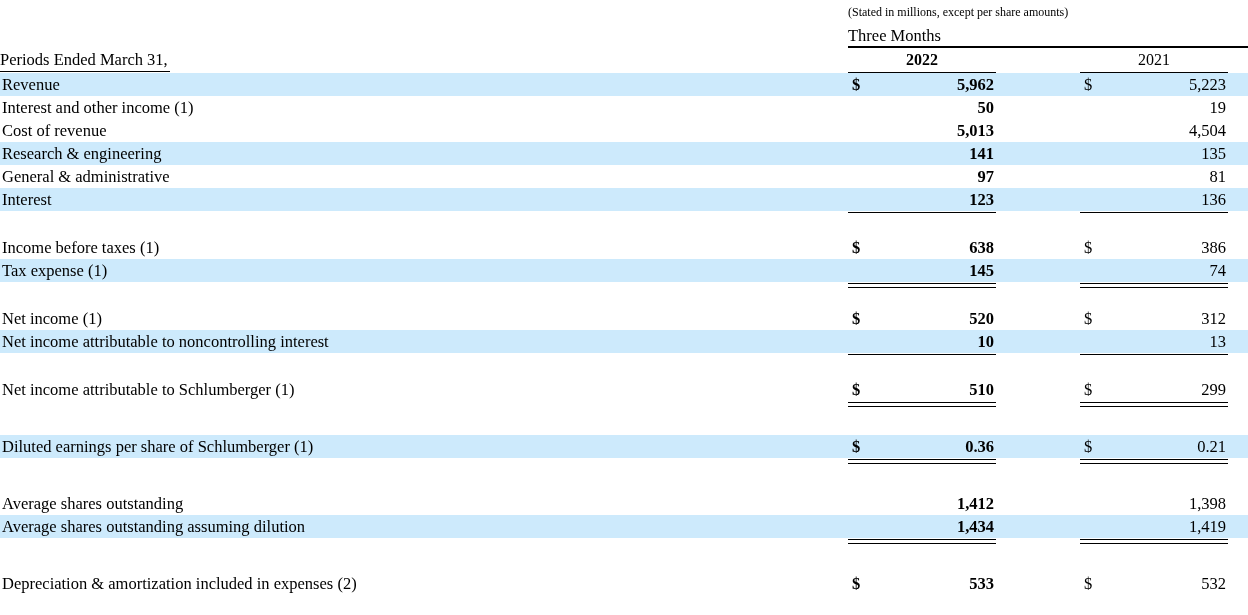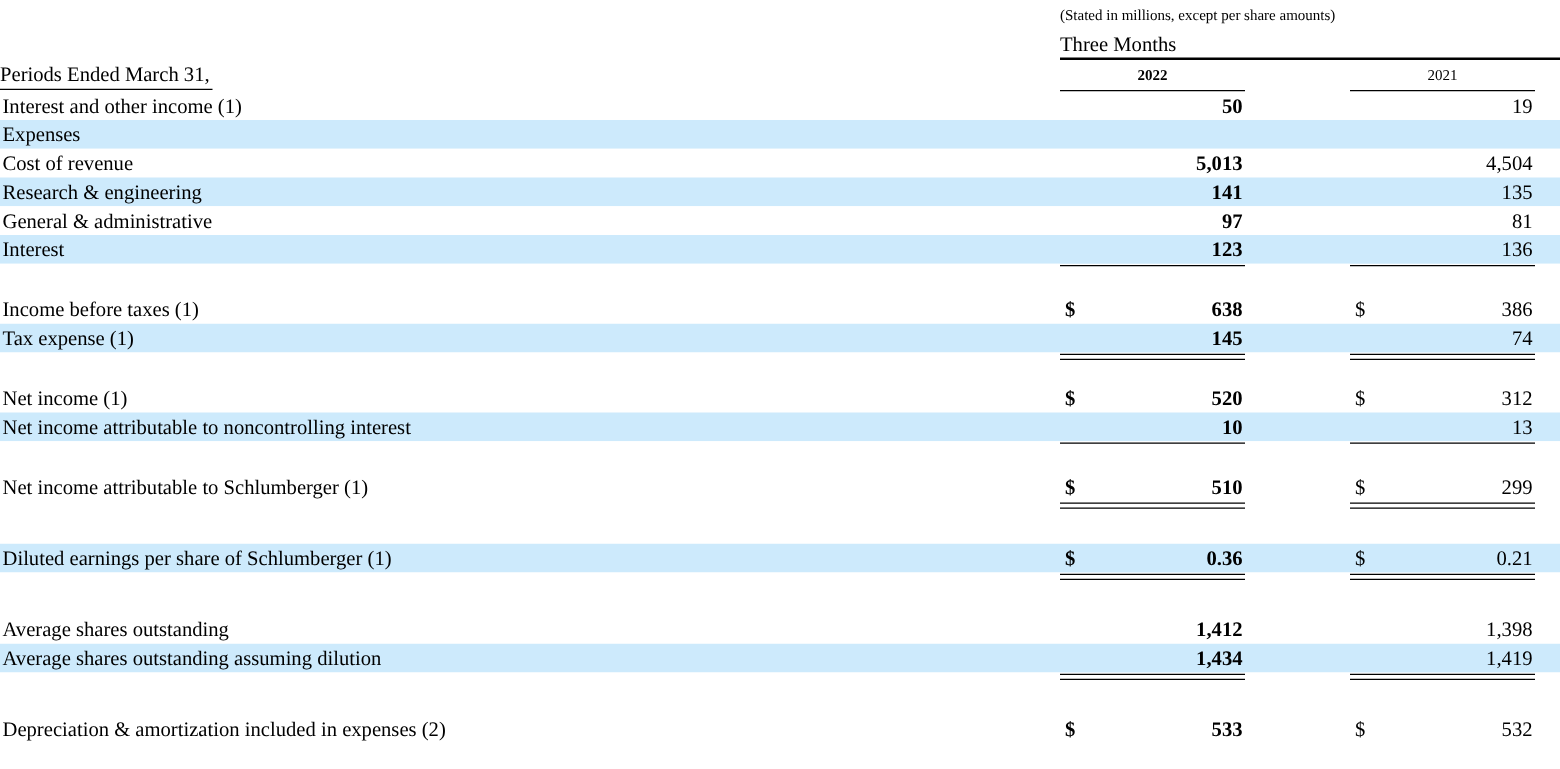--- a/index.html
+++ b/index.html
@@ -82,21 +82,21 @@
     font-size: 12px;
     line-height: 21px;
   }
   .hdr-three {
     font-size: 16.5px;
     line-height: 21px;
     margin-top: 48px;
   }
   .hdr-year {
     text-align: center;
-    font-size: 12px;
+    font-size: 16px;
     line-height: 22px;
     padding-bottom: 1px;
   }
   .hdr-year.bold { font-weight: bold; }
 
   .topline  { border-top: 2.2px solid #000; }
   .botline  { border-bottom: 1.6px solid #000; }
 
   .periods {
     display: inline-block;
@@ -138,40 +138,40 @@
       <tr class="hdr-years">
         <td style="vertical-align:bottom;padding-bottom:1px;">
           <span class="periods">Periods Ended March 31,</span>
         </td>
         <td class="hdr-year bold topline botline" colspan="2">2022</td>
         <td class="topline"></td>
         <td class="hdr-year topline botline" colspan="2">2021</td>
         <td class="topline"></td>
       </tr>
 
+      <tr class="shade">
+        <td class="lbl">Revenue</td>
+        <td class="cur b">$</td>
+        <td class="val b">5,962</td>
+        <td></td>
+        <td class="cur">$</td>
+        <td class="val">5,223</td>
+        <td></td>
+      </tr>
 
       <tr class="plain">
         <td class="lbl">Interest and other income (1)</td>
         <td class="cur"></td>
         <td class="val b">50</td>
         <td></td>
         <td class="cur"></td>
         <td class="val">19</td>
         <td></td>
       </tr>
 
-      <tr class="shade">
-        <td class="lbl">Expenses</td>
-        <td class="cur"></td>
-        <td class="val b"></td>
-        <td></td>
-        <td class="cur"></td>
-        <td class="val"></td>
-        <td></td>
-      </tr>
 
       <tr class="plain">
         <td class="lbl indent">Cost of revenue</td>
         <td class="cur"></td>
         <td class="val b">5,013</td>
         <td></td>
         <td class="cur"></td>
         <td class="val">4,504</td>
         <td></td>
       </tr>

